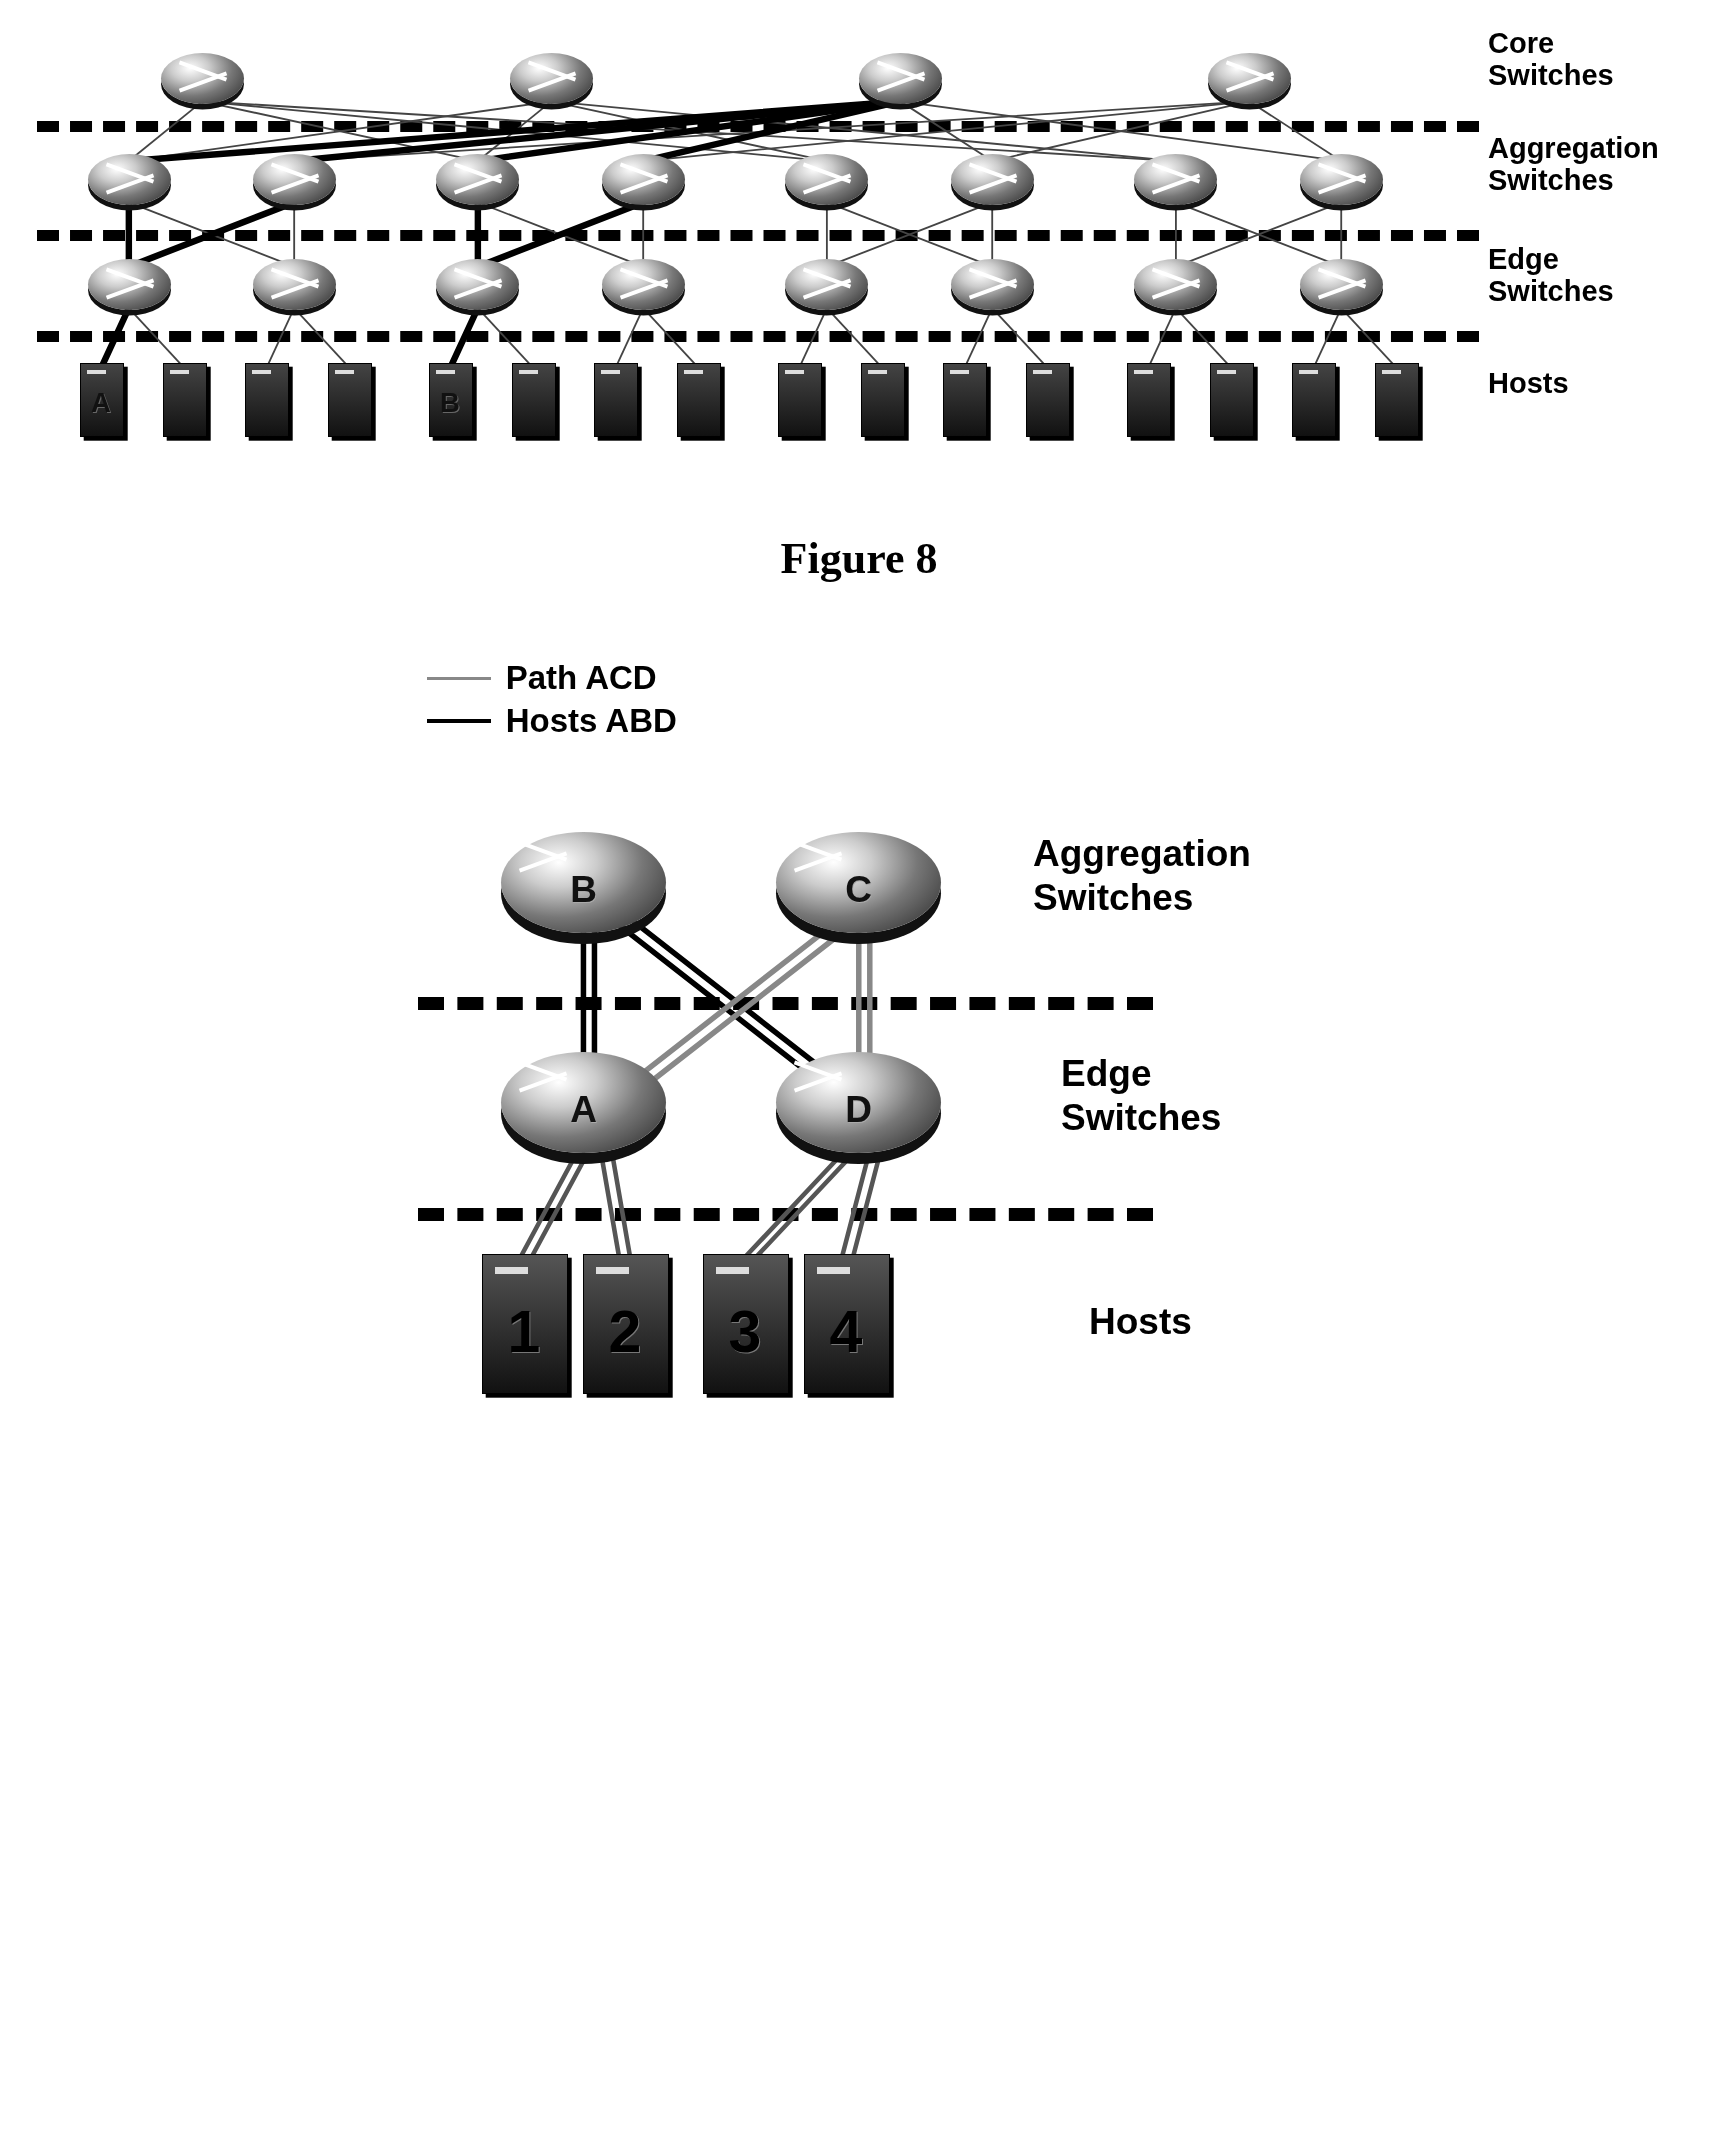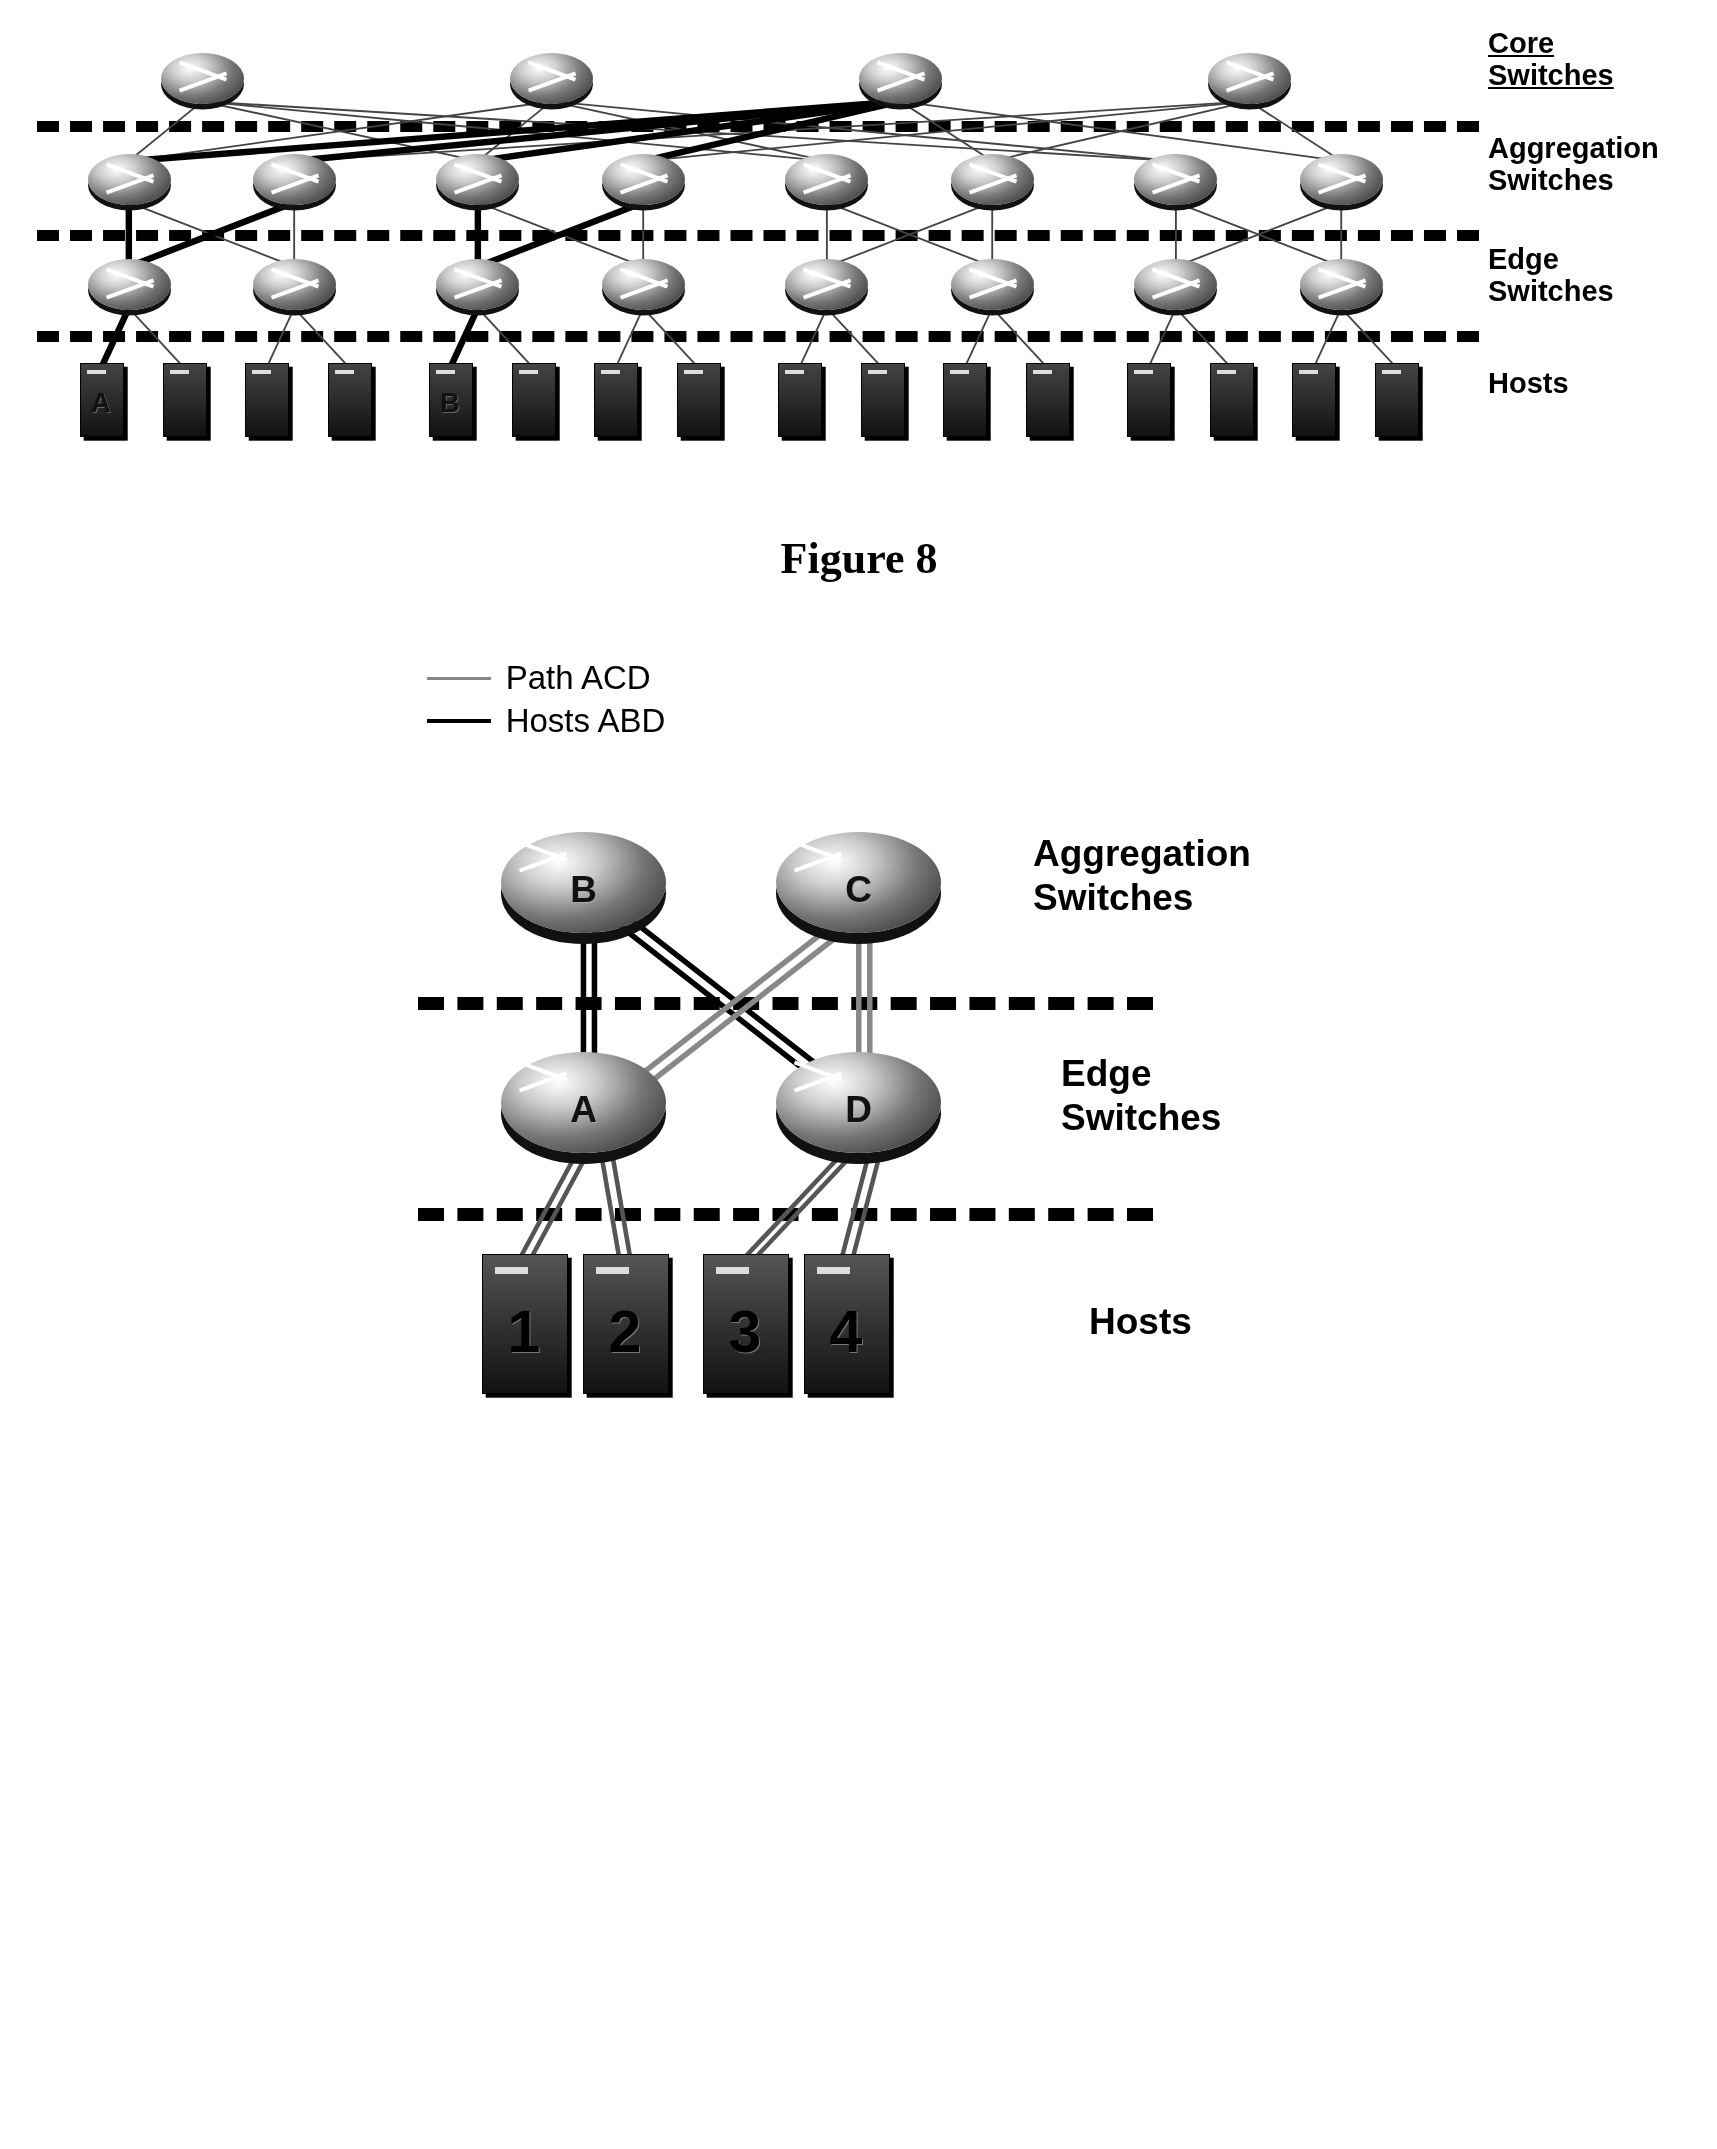--- a/index.html
+++ b/index.html
@@ -110,21 +110,21 @@
   .fig2-area {
     position: relative;
     width: 1102px;
     height: 826px;
     margin: 110px auto 0 auto;
   }
   .legend {
     position: absolute;
     top: -37px;
     left: 119px;
-    font-weight: normal;
+    font-weight: bold;
     font-size: 33px;
     line-height: 1.3;
   }
   .legend .row { display: flex; align-items: center; gap: 14.7px; }
   .legend .swatch { display:inline-block; width: 64px; height: 3.7px; background:#000; }
   .legend .swatch.grey { background:#888; }
   .router-lg { width: 165px; height: 101px; }
   .router-lg .body { box-shadow: 0 11px 0 #111; }
   .router-lg .rl-label {
     position: absolute;
@@ -153,21 +153,21 @@
 
 <div class="page">
 
   <div class="figure">
     <div class="fig1-area">
 
       <div class="dash-line" style="top:84px; width:1442px;"></div>
       <div class="dash-line" style="top:193px; width:1442px;"></div>
       <div class="dash-line" style="top:294px; width:1442px;"></div>
 
-      <div class="layer-label" style="top:-9.2px; left:1451px;"><span style="white-space:pre-line;text-decoration:underline;">Core
+      <div class="layer-label" style="top:-9.2px; left:1451px;"><span style="white-space:pre-line;">Core
 Switches</span></div>
       <div class="layer-label" style="top:96px; left:1451px;"><span style="white-space:pre-line;">Aggregation
 Switches</span></div>
       <div class="layer-label" style="top:207px; left:1451px;"><span style="white-space:pre-line;">Edge
 Switches</span></div>
       <div class="layer-label" style="top:331px; left:1451px;"><span>Hosts</span></div>
 
       <svg class="links" width="1442" height="441" viewBox="0 0 1570 480">
 
         <g id="f1-thin" stroke="#444" stroke-width="2">

